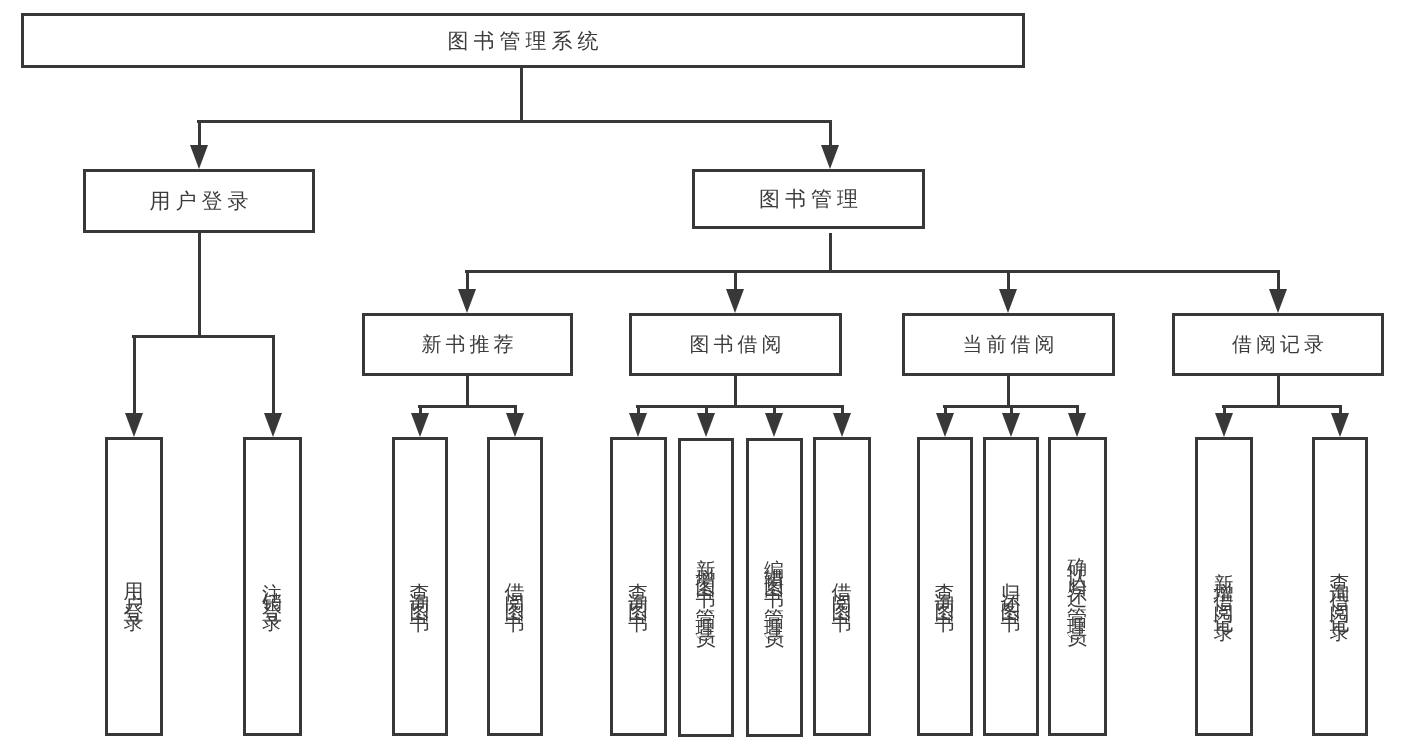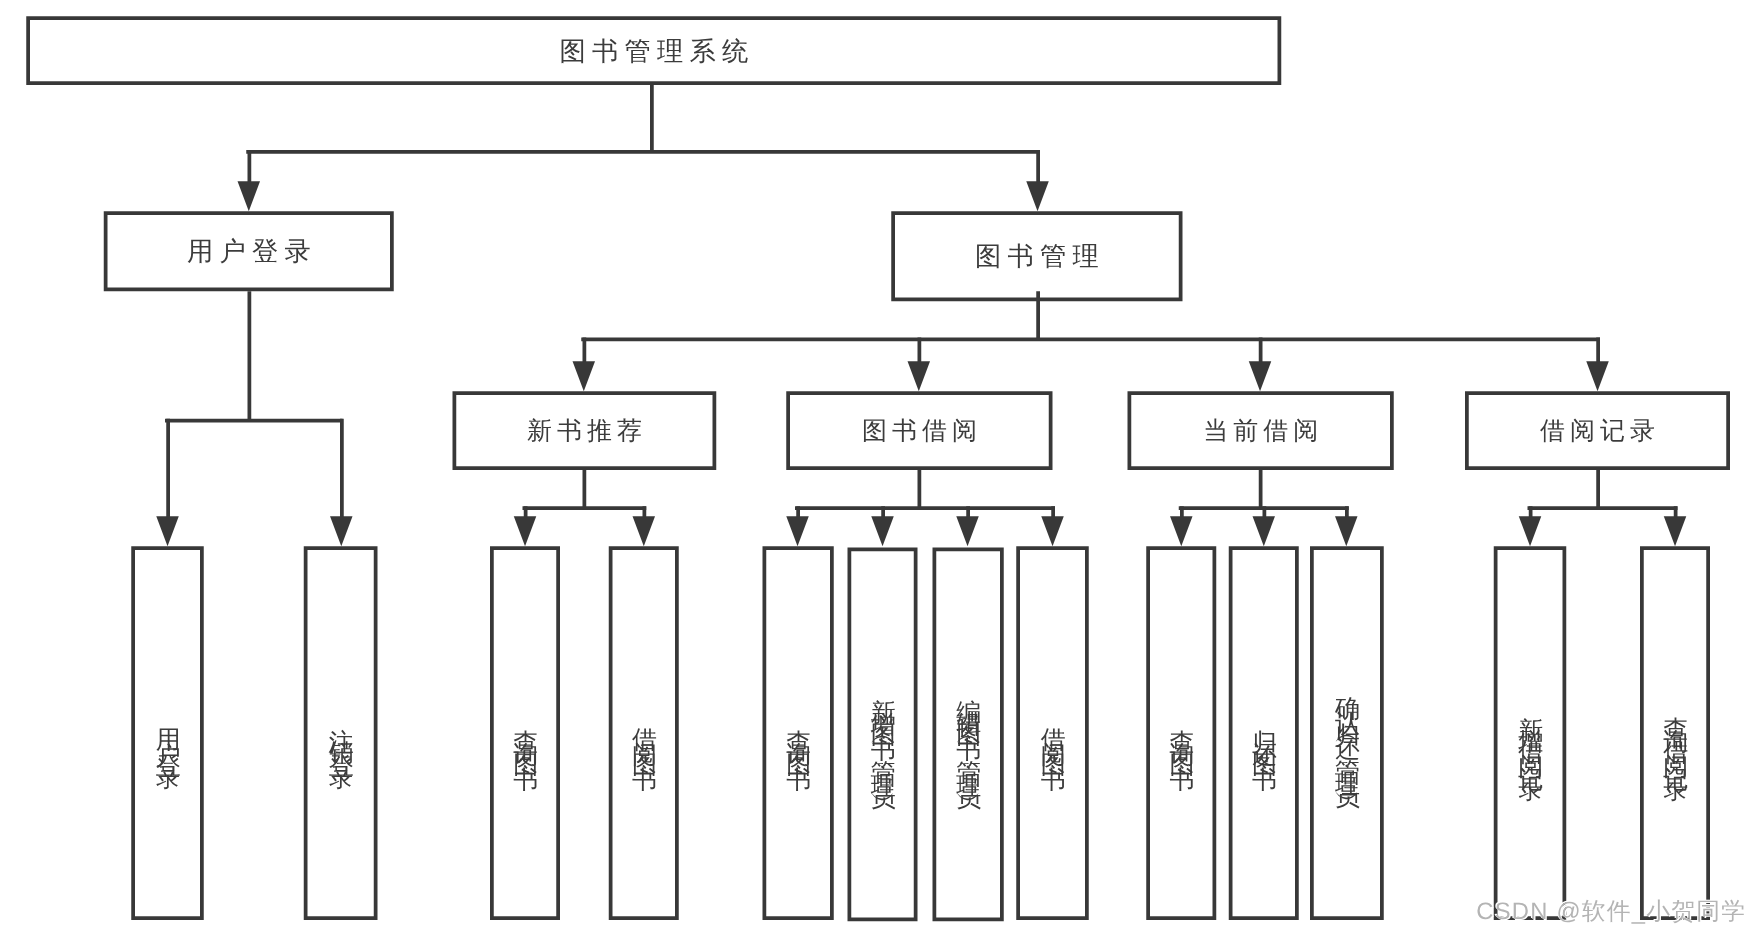--- a/index.html
+++ b/index.html
@@ -69,21 +69,21 @@
   <div class="vline" style="left:520px;top:68px;height:53px"></div>
   <div class="hline" style="left:197px;top:120px;width:635px"></div>
   <div class="vline" style="left:198px;top:120px;height:26px"></div>
   <div class="ah" style="left:190px;top:145px"></div>
   <div class="vline" style="left:829px;top:120px;height:26px"></div>
   <div class="ah" style="left:821px;top:145px"></div>
 
   <div class="box" style="left:83px;top:169px;width:232px;height:64px">
     <span class="hlabel">用户登录</span>
   </div>
-  <div class="box" style="left:713px;top:169px;width:233px;height:72px">
+  <div class="box" style="left:692px;top:169px;width:233px;height:60px">
     <span class="hlabel">图书管理</span>
   </div>
 
   <div class="vline" style="left:198px;top:233px;height:104px"></div>
   <div class="hline" style="left:132px;top:335px;width:142px"></div>
   <div class="vline" style="left:133px;top:335px;height:80px"></div>
   <div class="ah" style="left:125px;top:413px"></div>
   <div class="vline" style="left:272px;top:335px;height:80px"></div>
   <div class="ah" style="left:264px;top:413px"></div>
 
@@ -182,15 +182,14 @@
     <span>确认归还（管理员）</span>
   </div>
 
   <div class="box leaf" style="left:1195px;top:437px;width:58px;height:299px">
     <span>新增借阅记录</span>
   </div>
   <div class="box leaf" style="left:1312px;top:437px;width:56px;height:299px">
     <span>查询借阅记录</span>
   </div>
 
-  <div class="watermark">CSDN @软件_小贺同学</div>
 
 </div>
 
 </body></html>

